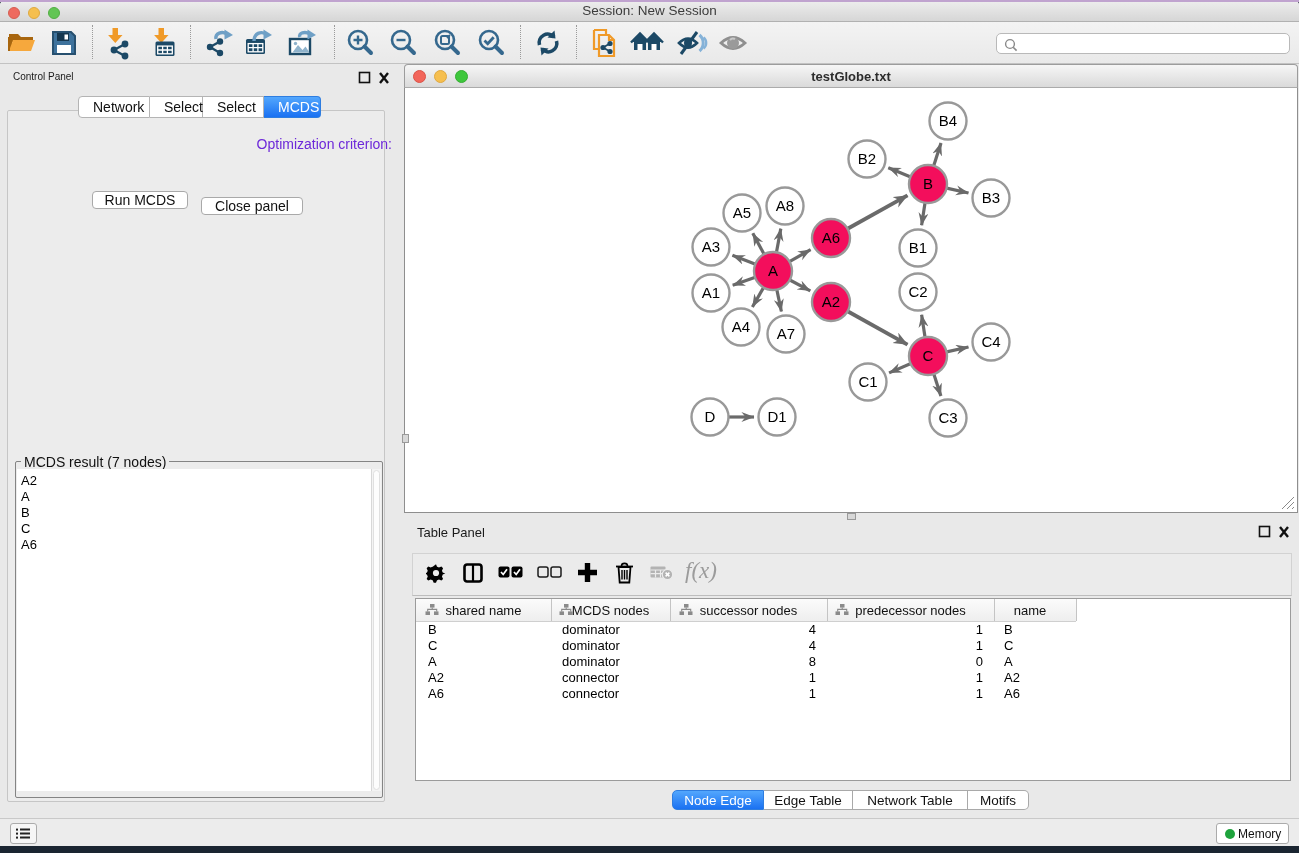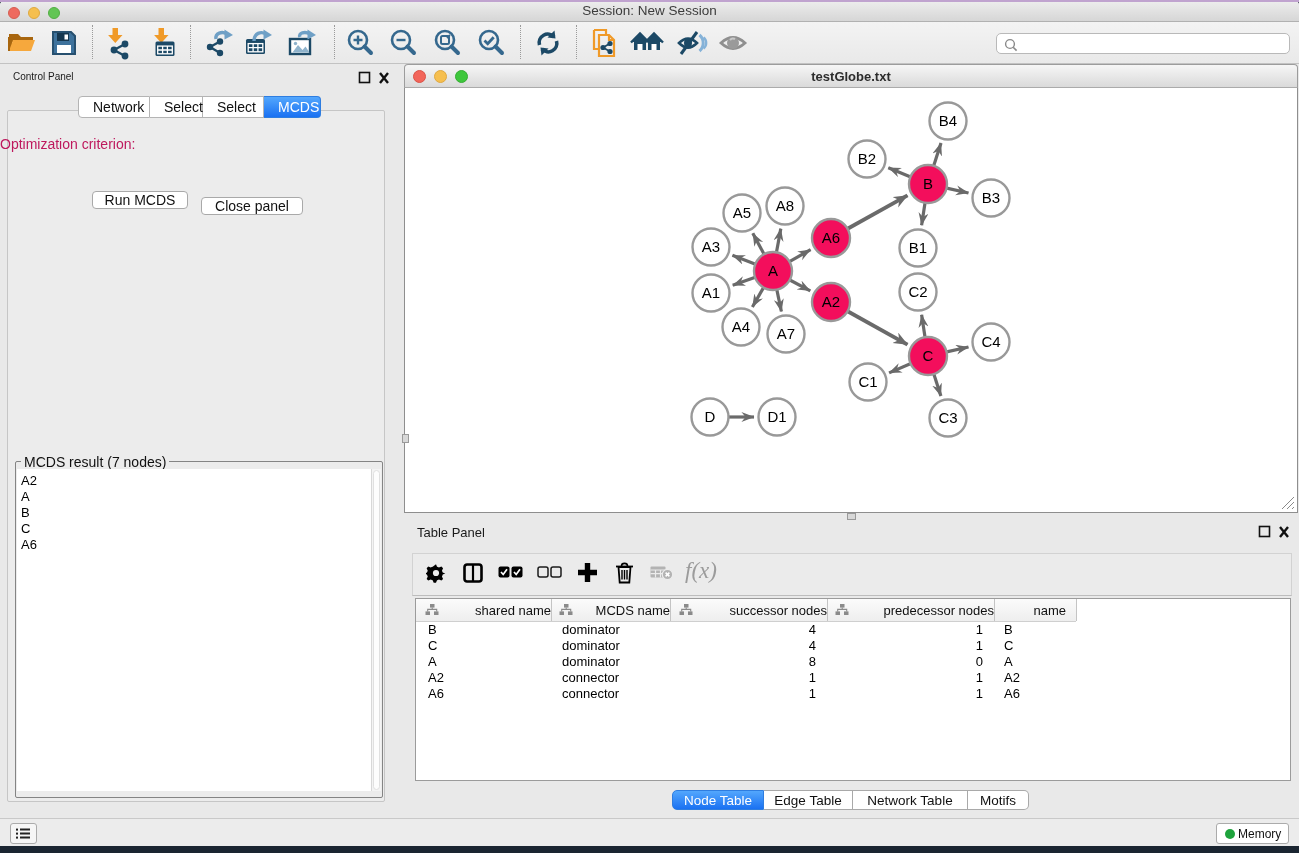--- a/index.html
+++ b/index.html
@@ -33,21 +33,21 @@
 .statusbar{position:absolute;left:0;top:818px;width:100%;height:28px;background:#ececec;border-top:1px solid #c9c9c9}
 
 .netwin{position:absolute;left:404px;top:64px;width:894px;height:450px}
 .net-titlebar{position:absolute;left:0;top:0;width:100%;height:24px;background:linear-gradient(#f6f6f6,#dadada);border:1px solid #9c9c9c;border-bottom:1px solid #ababab;border-radius:4px 4px 0 0}
 .net-canvas{position:absolute;left:0;top:24px;width:894px;height:425px;background:#fff;border:1px solid #8e8e8e;border-top:none}
 
 .tp-title{position:absolute;left:417px;top:525px;font-size:13px;color:#1a1a1a}
 .tp-toolbar{position:absolute;left:412px;top:553px;width:880px;height:43px;background:#ebebeb;border:1px solid #d2d2d2;border-bottom:1px solid #bdbdbd}
 .tbl{position:absolute;left:415px;top:598px;width:876px;height:183px;background:#fff;border:1px solid #9b9b9b}
 .tblhead{position:absolute;left:0;top:0;height:23px;background:linear-gradient(#fbfbfb,#eeeeee);border-bottom:1px solid #cfcfcf}
-.hcell{position:absolute;top:0;height:22px;font-size:13px;color:#111;text-align:right;line-height:23px}
+.hcell{position:absolute;top:0;height:22px;font-size:13px;color:#111;text-align:center;line-height:23px}
 .hdiv{position:absolute;top:0;height:22px;width:0;border-left:1px solid #c4c4c4}
 .trow{position:absolute;font-size:13px;color:#000;height:16px;line-height:16px}
 .btabs{position:absolute;top:790px;height:20px;display:flex;z-index:3}
 .btab{height:20px;background:#fff;border:1px solid #a9a9a9;border-left:none;font-size:13.5px;color:#111;text-align:center;line-height:19px;white-space:nowrap}
 .btab.first{border-left:1px solid #a9a9a9;border-radius:5px 0 0 5px}
 .btab.last{border-radius:0 5px 5px 0}
 .btab.sel{background:linear-gradient(#53a7fd,#1a71f2);color:#fff;border-color:#2e7de0}
 .membox{position:absolute;left:1216px;top:823px;z-index:4;width:73px;height:21px;background:#fff;border:1px solid #ababab;border-radius:3px;font-size:12px;color:#111;line-height:20px;padding-left:21px}
 .memdot{position:absolute;left:8px;top:5px;width:10px;height:10px;border-radius:50%;background:#1ea33c}
 .listbtn{position:absolute;left:10px;top:4px;width:27px;height:21px;background:#f6f6f6;border:1px solid #ababab;border-radius:3px}
@@ -182,21 +182,21 @@
 <rect x="1.5" y="1.5" width="10" height="10" fill="none" stroke="#111" stroke-width="1.6"></rect>
 <path d="M22 2 L30 12 M30 2 L22 12" stroke="#111" stroke-width="2.4"></path>
 </svg>
 <div class="panelbox"></div>
 <div class="tabs" style="left:78px">
 <div class="tab first" style="width:72px">Network</div>
 <div class="tab" style="width:53px">Select</div>
 <div class="tab" style="width:61px">Select</div>
 <div class="tab last sel" style="width:57px">MCDS</div>
 </div>
-<div class="abs" style="left:0;top:136px;width:392px;text-align:left;font-size:14px;color:#be185d">Optimization criterion:</div>
+<div class="abs" style="left:0;top:136px;width:392px;text-align:right;font-size:14px;color:#6d28d9">Optimization criterion:</div>
 <div class="btn" style="left:92px;top:191px;width:96px;height:18px;line-height:17px">Run MCDS</div>
 <div class="btn" style="left:201px;top:197px;width:102px;height:18px;line-height:17px">Close panel</div>
 <div class="fieldset">
 <div class="legend">MCDS result (7 nodes)</div>
 <div class="mcdslist">A2<br>A<br>B<br>C<br>A6</div>
 <div class="mscroll">
         <div class="mthumb"></div>
       </div>
 </div>
 
@@ -358,21 +358,21 @@
         </svg>
         <svg class="abs" style="left:419px;top:5px" width="14" height="12" viewBox="0 0 14 12">
           <g fill="#8a8a8a">
             <rect x="5" y="0" width="4.5" height="3.6"></rect>
             <rect x="0.5" y="7.4" width="4.5" height="3.6"></rect>
             <rect x="9" y="7.4" width="4.5" height="3.6"></rect>
           </g>
           <path d="M7.2 3.6 v2 M2.7 7.4 v-2 h9 v2" stroke="#8a8a8a" stroke-width="1.1" fill="none"></path>
         </svg>
 <div class="hcell" style="left:0;width:135px">shared name</div>
-<div class="hcell" style="left:135px;width:119px">MCDS name</div>
+<div class="hcell" style="left:135px;width:119px">MCDS nodes</div>
 <div class="hcell" style="left:254px;width:157px">successor nodes</div>
 <div class="hcell" style="left:411px;width:167px">predecessor nodes</div>
 <div class="hcell" style="left:578px;width:82px;padding-right:10px">name</div>
 <div class="hdiv" style="left:135px"></div>
 <div class="hdiv" style="left:254px"></div>
 <div class="hdiv" style="left:411px"></div>
 <div class="hdiv" style="left:578px"></div>
 <div class="hdiv" style="left:660px"></div>
 </div>
 
@@ -397,21 +397,21 @@
 <div class="trow" style="left:447px;top:71px;width:120px;text-align:right">1</div>
 <div class="trow" style="left:588px;top:71px;width:80px">A2</div>
 <div class="trow" style="left:12px;top:87px;width:120px">A6</div>
 <div class="trow" style="left:146px;top:87px;width:120px">connector</div>
 <div class="trow" style="left:280px;top:87px;width:120px;text-align:right">1</div>
 <div class="trow" style="left:447px;top:87px;width:120px;text-align:right">1</div>
 <div class="trow" style="left:588px;top:87px;width:80px">A6</div>
 
 </div>
 <div class="btabs" style="left:672px">
-<div class="btab first sel" style="width:92px">Node Table</div>
+<div class="btab first sel" style="width:92px">Node Edge</div>
 <div class="btab" style="width:89px">Edge Table</div>
 <div class="btab" style="width:115px">Network Table</div>
 <div class="btab last" style="width:61px">Motifs</div>
 </div>
 
 <div class="membox"><div class="memdot"></div>Memory</div>
 <div class="statusbar">
 <div class="listbtn"><svg width="25" height="19" viewBox="0 0 25 19">
           <g stroke="#222" stroke-width="1.8">
             <path d="M9 5.5 h10 M9 9.5 h10 M9 13.5 h10"></path>

